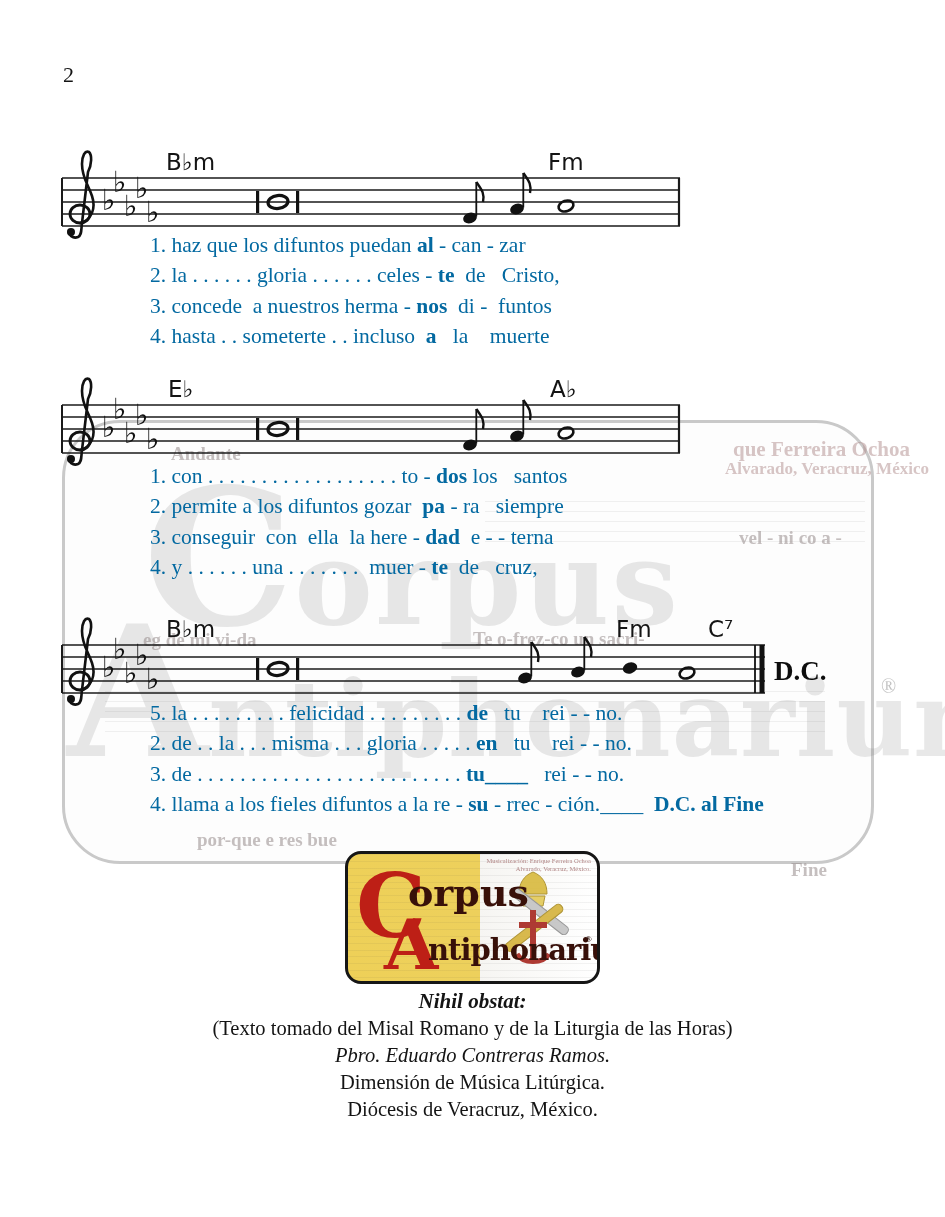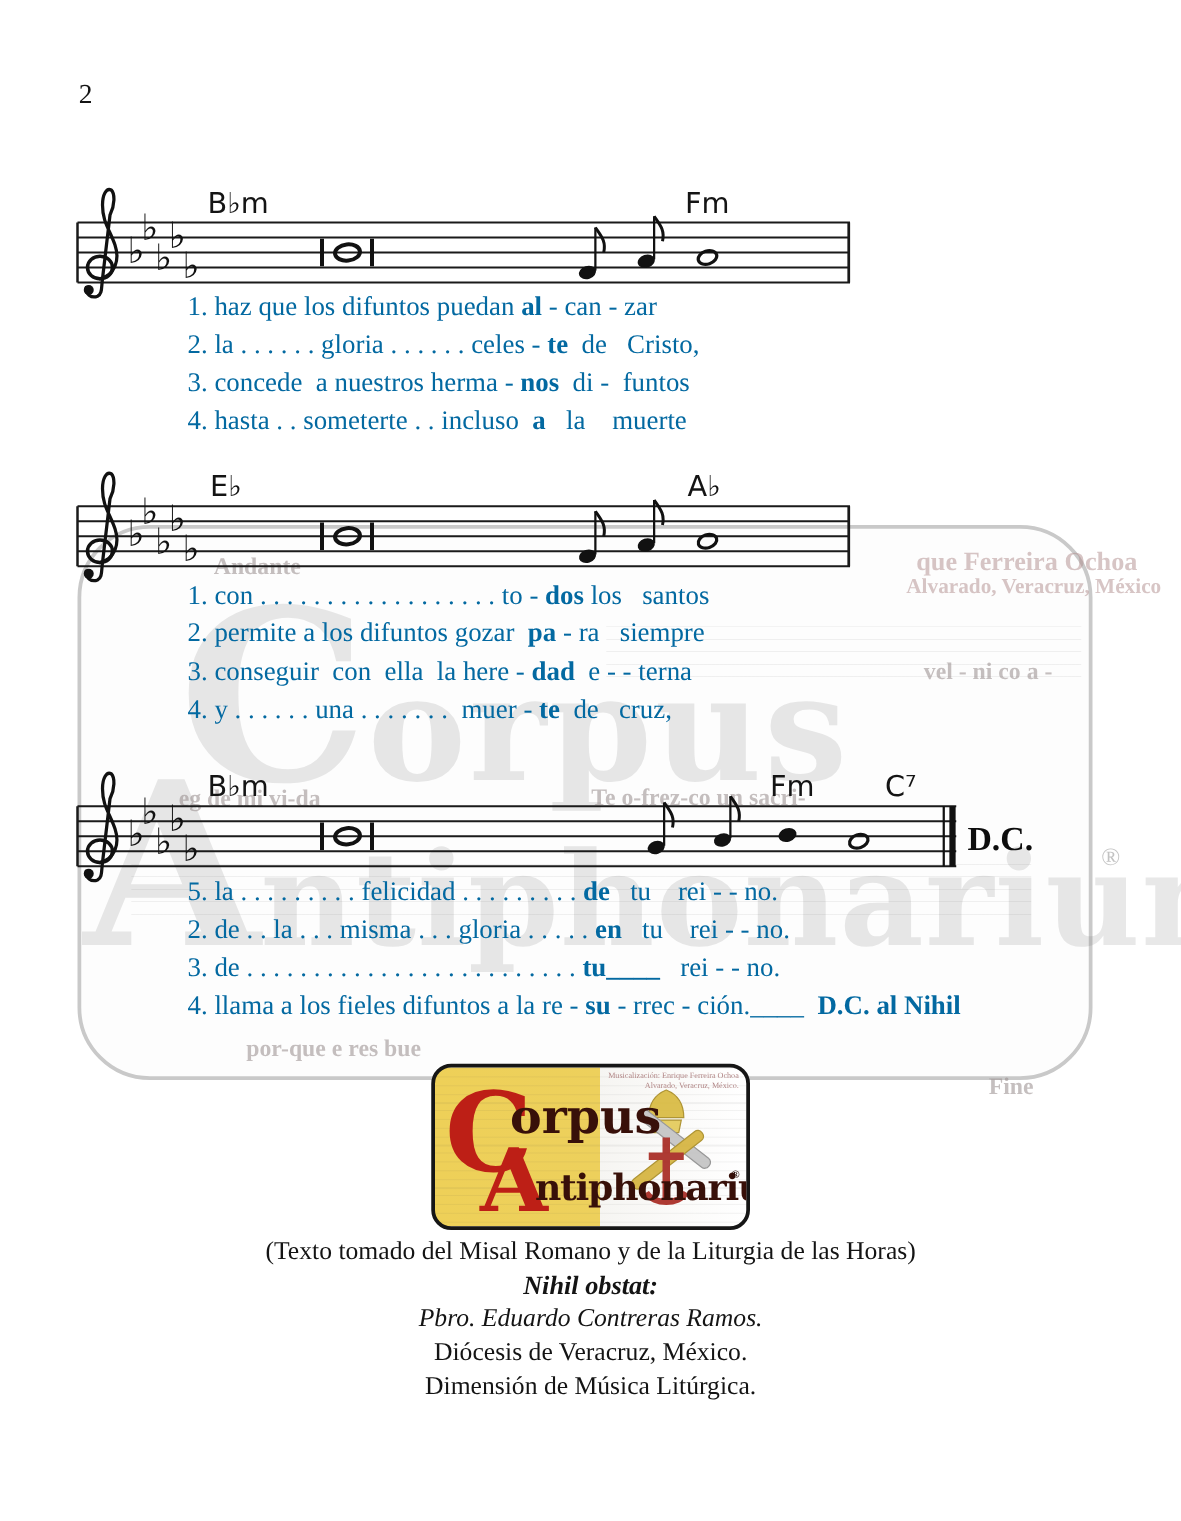--- a/index.html
+++ b/index.html
@@ -251,21 +251,21 @@
     </g>
     <g>
       <ellipse cx="631" cy="66" rx="7.6" ry="5.2" fill="none" stroke="#111" stroke-width="2.6" transform="rotate(-18 631 66)"></ellipse>
     </g>
     <text class="dc-label" x="718" y="73">D.C.</text>
   </svg>
   <div id="verses-3" class="verse-block">
       <div class="verse-line"><span>5. la . . . . . . . . . felicidad . . . . . . . . . </span><span class="vb">de</span><span>   tu    rei - - no.</span></div>
       <div class="verse-line"><span>2. de . . la . . . misma . . . gloria . . . . . </span><span class="vb">en</span><span>   tu    rei - - no.</span></div>
       <div class="verse-line"><span>3. de . . . . . . . . . . . . . . . . . . . . . . . . . </span><span class="vb">tu____</span><span>   rei - - no.</span></div>
-      <div class="verse-line"><span>4. llama a los fieles difuntos a la re - </span><span class="vb">su</span><span> - rrec - ción.____  </span><span class="vb">D.C. al Nihil</span></div>
+      <div class="verse-line"><span>4. llama a los fieles difuntos a la re - </span><span class="vb">su</span><span> - rrec - ción.____  </span><span class="vb">D.C. al Fine</span></div>
     </div>
 
   <div id="logo">
     <div class="staff-texture"></div>
     <svg id="logo-crest" width="104" height="104" viewBox="0 0 104 104" opacity="0.9">
       <path d="M52 6 C42 10 38 18 38 28 L66 28 C66 18 62 10 52 6 Z" fill="#d8b93c" stroke="#a78a20" stroke-width="1"></path>
       <path d="M40 30 L64 30 L62 40 L42 40 Z" fill="#e3c956" stroke="#a78a20" stroke-width="1"></path>
       <rect x="18" y="38" width="70" height="9" rx="4" transform="rotate(38 52 52)" fill="#c2c2c2" stroke="#8d8d8d" stroke-width="1"></rect>
       <rect x="18" y="58" width="70" height="9" rx="4" transform="rotate(-38 52 62)" fill="#d4b23a" stroke="#a78a20" stroke-width="1"></rect>
       <rect x="49" y="44" width="6" height="52" fill="#a6251d"></rect>
@@ -277,20 +277,20 @@
       <div>Alvarado, Veracruz, México.</div>
     </div>
     <div id="logo-c" class="logo-word logo-initial">C</div>
     <div id="logo-orpus" class="logo-word logo-rest">orpus</div>
     <div id="logo-a" class="logo-word logo-initial">A</div>
     <div id="logo-ntiph" class="logo-word logo-rest">ntiphonarium</div>
     <div id="logo-reg">®</div>
   </div>
 
   <div id="footer">
+    <div class="footer-line" id="footer-nihil">Nihil obstat:</div>
     <div class="footer-line">(Texto tomado del Misal Romano y de la Liturgia de las Horas)</div>
-    <div class="footer-line" id="footer-nihil">Nihil obstat:</div>
     <div class="footer-line" id="footer-priest">Pbro. Eduardo Contreras Ramos.</div>
+    <div class="footer-line">Dimensión de Música Litúrgica.</div>
     <div class="footer-line">Diócesis de Veracruz, México.</div>
-    <div class="footer-line">Dimensión de Música Litúrgica.</div>
   </div>
 
 </div>
 
 </body></html>

